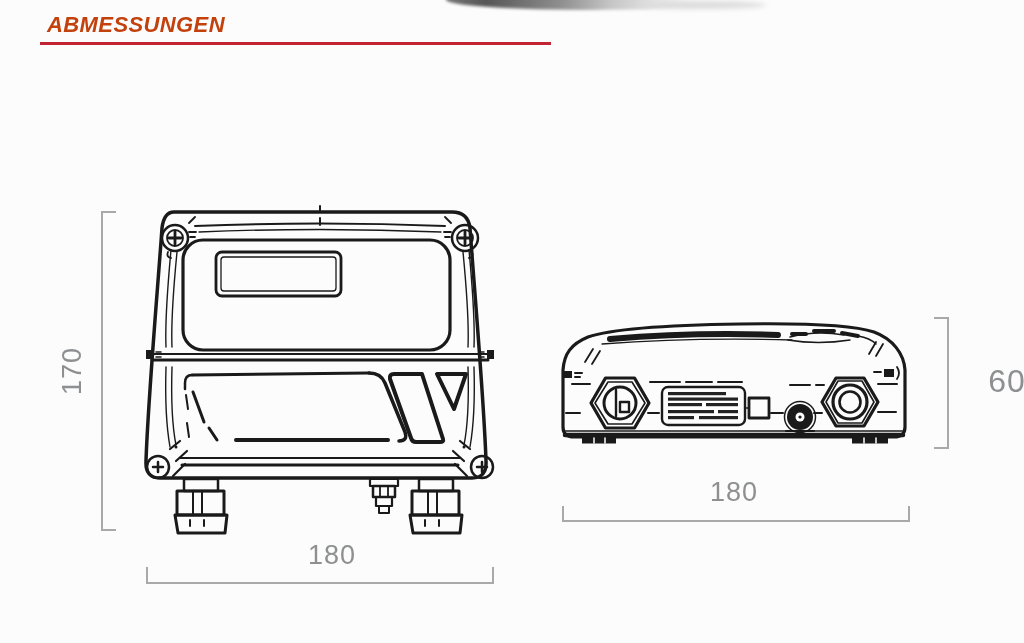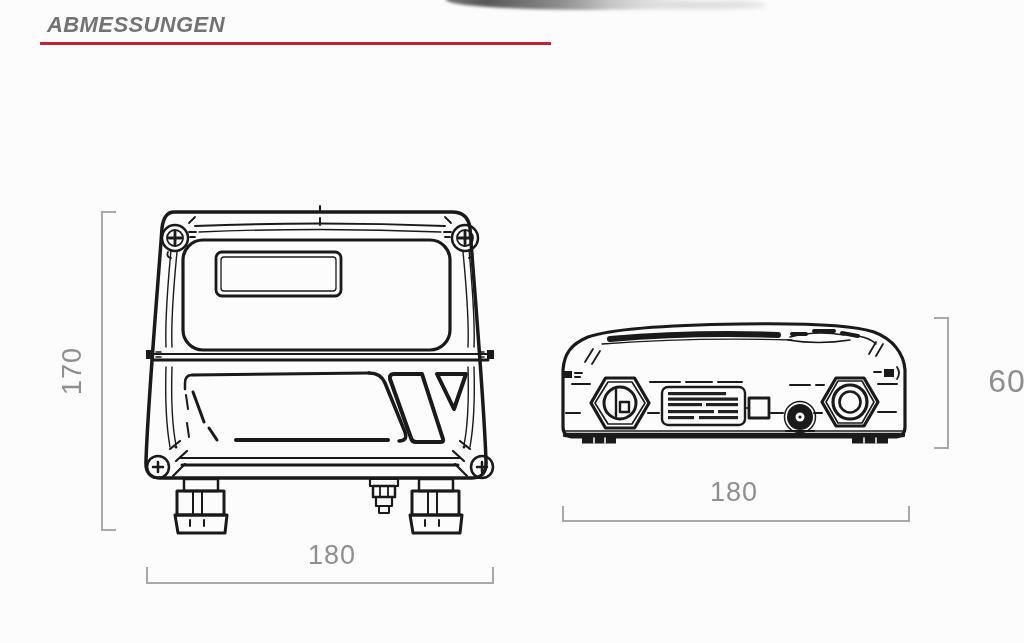--- a/index.html
+++ b/index.html
@@ -5,21 +5,21 @@
   html,body{margin:0;padding:0;}
   body{
     width:1024px;height:643px;position:relative;overflow:hidden;
     background:#fcfcfc;
     font-family:"Liberation Sans", sans-serif;
   }
   
   .page-title{
     position:absolute;left:47px;top:12px;
     font-size:22px;font-weight:700;font-style:italic;
-    letter-spacing:.4px;color:#737373;
+    letter-spacing:.4px;color:#c2410c;
   }
   .title-underline{
     position:absolute;left:40px;top:42px;width:511px;height:3px;
     background:#c32433;
   }
   .photo-fragment{
     position:absolute;left:446px;top:-8px;width:258px;height:18px;
     border-radius:0 0 45% 60%;
     background:linear-gradient(100deg,#6f6f6f 4%,#565656 16%,#8f8f8f 45%,#c6c6c6 64%,#e9e9e9 84%,rgba(255,255,255,0) 97%);
     filter:blur(1.5px);

